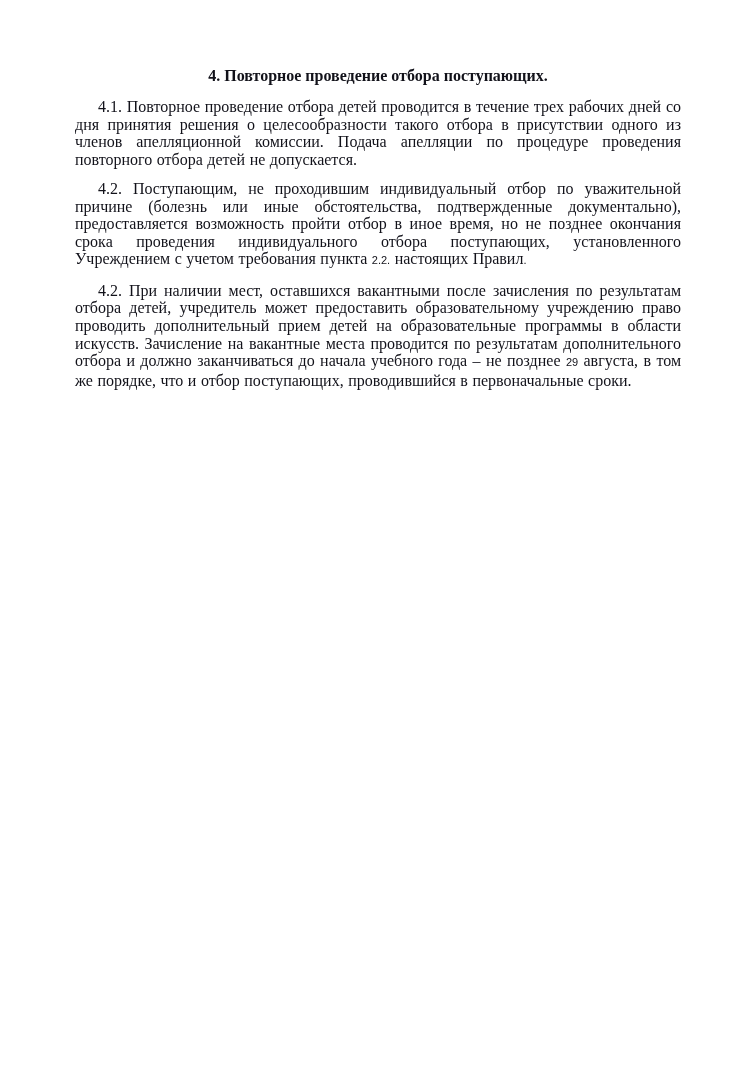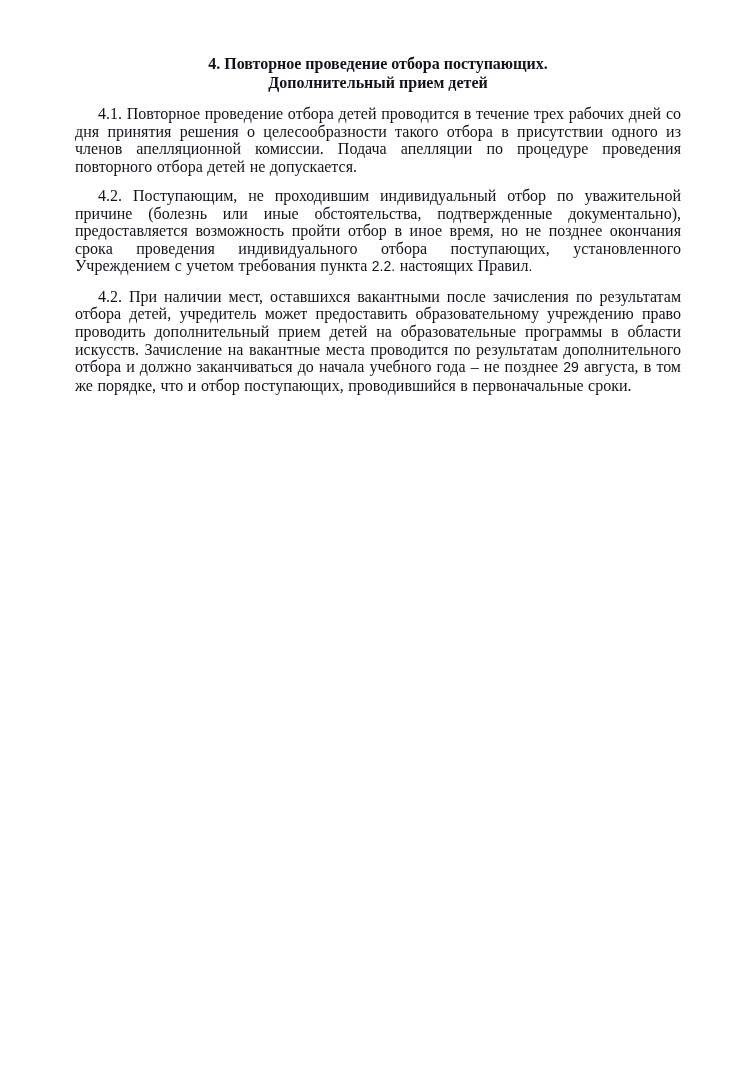--- a/index.html
+++ b/index.html
@@ -12,21 +12,21 @@
     width: 755px;
     height: 1069px;
     background: #ffffff;
     overflow: hidden;
     font-family: "Liberation Serif", serif;
     color: #12121a;
   }
   .content {
     position: absolute;
     left: 63px;
-    top: 54px;
+    top: 66px;
     width: 630px;
   }
   .doc-title {
     font-size: 16px;
     line-height: 19px;
     font-weight: bold;
     text-align: center;
     margin: 0 0 13px 0;
   }
   .doc-title .t-line {
@@ -35,32 +35,31 @@
   .body-text p {
     margin: 12px;
     font-size: 16px;
     line-height: 17.55px;
     text-align: justify;
     text-indent: 23px;
     word-spacing: 0.5px;
   }
   .sans-num {
     font-family: "Liberation Sans", sans-serif;
-    font-size: 14px;
+    font-size: 11px;
   }
 </style>
 </head>
 <body>
 
 <div class="page">
   <div class="content">
 
     <h1 class="doc-title">
       <span class="t-line">4. Повторное проведение отбора поступающих.</span>
-      <span class="t-line">Дополнительный прием детей</span>
     </h1>
 
     <div class="body-text">
 
       <p>
         <span>4.1. Повторное проведение отбора детей проводится в течение трех рабочих дней со дня принятия решения о целесообразности такого отбора в присутствии одного из членов апелляционной комиссии. Подача апелляции по процедуре проведения повторного отбора детей не допускается.</span>
       </p>
 
       <p>
         <span>4.2. Поступающим, не проходившим индивидуальный отбор по уважительной причине (болезнь или иные обстоятельства, подтвержденные документально), предоставляется возможность пройти отбор в иное время, но не позднее окончания срока проведения индивидуального отбора поступающих, установленного Учреждением с учетом требования пункта </span><span class="sans-num">2.2.</span><span> настоящих Правил</span><span class="sans-num">.</span>

